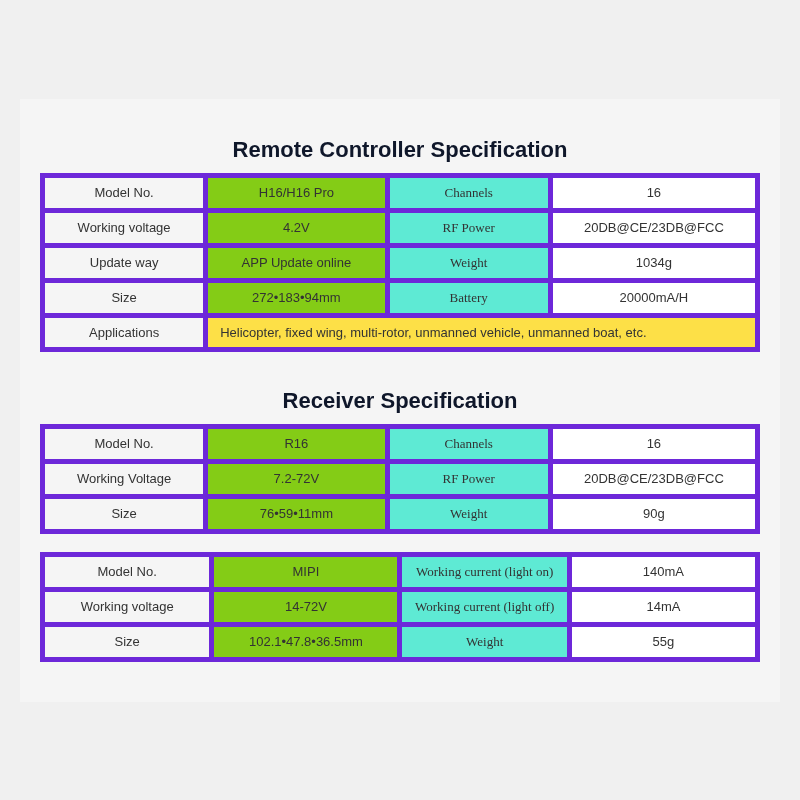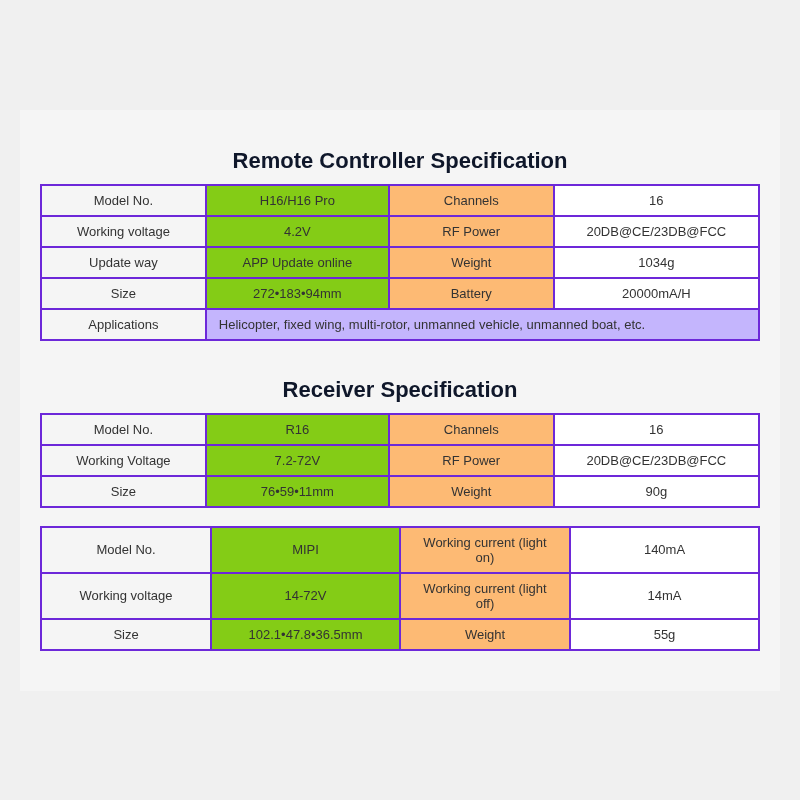--- a/index.html
+++ b/index.html
@@ -23,47 +23,48 @@
       margin: 18px 0 10px 0;
       color: #0f172a;
     }
     .spec-table {
       width: 100%;
       border-collapse: collapse;
       margin-bottom: 10px;
       background: #f5f5f5;
     }
     .spec-table td {
-      border: 2px solid #6d28d9;
+      border: 5px solid #6d28d9;
       padding: 7px 12px;
       font-size: 13px;
       color: #333;
       text-align: center;
     }
     .spec-table td.label {
       background: #f5f5f5;
       font-weight: normal;
       width: 18%;
     }
     .spec-table td.value {
       background: #84cc16;
       width: 20%;
       margin-top: 24px;
     }
     .spec-table td.label2 {
-      background: #fdba74;
+      background: #5eead4;
       font-weight: normal;
       width: 18%;
+      font-family: Liberation Serif, serif;
     }
     .spec-table td.value2 {
       background: #fff;
       width: 20%;
     }
     .spec-table td.span-value {
-      background: #c4b5fd;
+      background: #fde047;
       text-align: left;
     }
     .section-gap {
       height: 8px;
     }
   </style>
 </head>
 <body>
 
 <div class="page">

